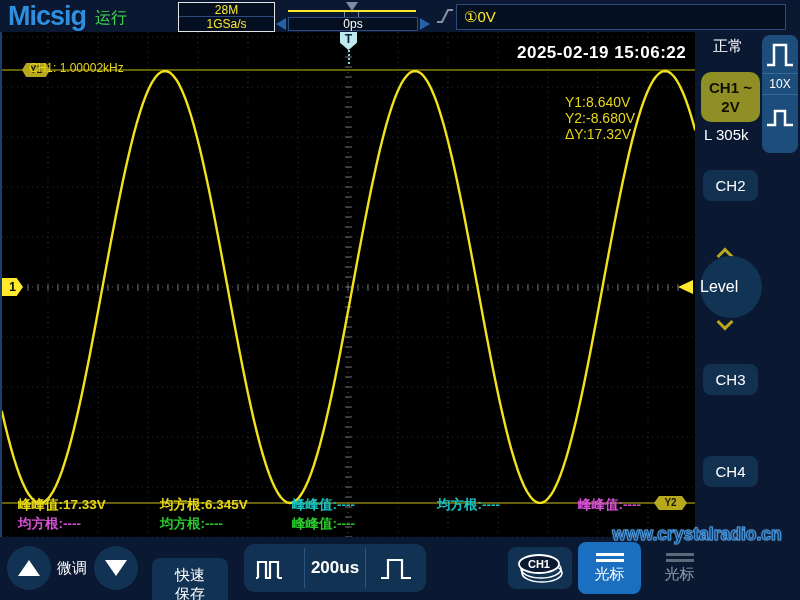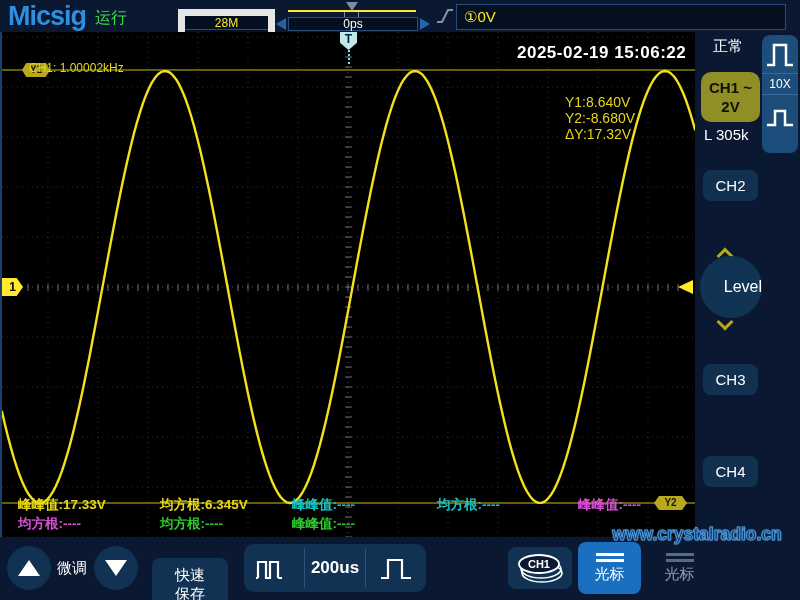--- a/index.html
+++ b/index.html
@@ -7,21 +7,21 @@
   .screen {
     position:relative; width:800px; height:600px; overflow:hidden;
     background:#0a1832; font-family:"Liberation Sans","DejaVu Sans",sans-serif;
     -webkit-user-select:none; user-select:none;
   }
   
   .topbar{position:absolute;left:0;top:0;width:800px;height:32px;background:#0a1832;}
   .logo{position:absolute;left:8px;top:1px;font-size:27px;font-weight:bold;
         color:#2f8fdf;letter-spacing:-1px;text-shadow:1px 1px 0 #04122a;}
   .run-status{position:absolute;left:95px;top:8px;font-size:16px;color:#3ddb4a;}
-  .acq-box{position:absolute;left:178px;top:9px;width:97px;height:30px;border:7px solid #e5e5e5;background:#050f22;}
+  .acq-box{position:absolute;left:178px;top:2px;width:97px;height:30px;border:1px solid #e5e5e5;background:#050f22;}
   .acq-box .cell{height:14px;line-height:14px;text-align:center;font-size:12px;color:#ffe92a;}
   .acq-box .cell:first-child{border-bottom:1px solid #2c4a7c;}
   .trig-line{position:absolute;left:288px;top:10px;width:128px;height:2px;background:#ffe92a;}
   .trig-pos-marker{position:absolute;left:346px;top:2px;width:0;height:0;
         border-left:6px solid transparent;border-right:6px solid transparent;border-top:9px solid #7d8ba6;}
   .trig-pos-bracket{position:absolute;left:344px;top:12px;width:15px;height:6px;border:1px dashed #7d8ba6;border-top:none;}
   .trig-pos-box{position:absolute;left:288px;top:17px;width:130px;height:14px;border:1px solid #2c4a7c;
         background:#04101f;color:#fff;font-size:12px;text-align:center;line-height:12px;}
   .arrow-left{position:absolute;left:276px;top:18px;width:0;height:0;
         border-top:6px solid transparent;border-bottom:6px solid transparent;border-right:10px solid #2563a8;}
@@ -61,21 +61,21 @@
         display:flex;flex-direction:column;align-items:center;}
   .probe-col .sep{width:100%;height:1px;background:#376a9c;}
   .probe-ratio{color:#fff;font-size:12px;line-height:20px;}
   .ch1-btn{position:absolute;left:6px;top:40px;width:59px;height:50px;background:#8f8f25;border-radius:10px;
         color:#101000;font-size:15px;font-weight:bold;text-align:center;padding-top:6px;line-height:19px;}
   .bw-label{position:absolute;left:9px;top:94px;color:#fff;font-size:15px;}
   .side-btn{position:absolute;left:8px;width:55px;height:31px;background:#12304f;border-radius:8px;
         color:#fff;font-size:15px;text-align:center;line-height:31px;}
   .ch2-btn{top:138px;} .ch3-btn{top:332px;} .ch4-btn{top:424px;}
   .level-btn{position:absolute;left:5px;top:224px;width:62px;height:62px;border-radius:50%;background:#123454;
-        color:#fff;font-size:16px;text-align:right;line-height:62px;}
+        color:#fff;font-size:16px;text-align:left;line-height:62px;}
   .chev{position:absolute;left:24px;width:12px;height:12px;border:3px solid #b8a81e;border-right:none;border-bottom:none;}
   .chev-up{top:218px;transform:rotate(45deg);}
   .chev-dn{top:284px;transform:rotate(225deg);}
   
   .bottombar{position:absolute;left:0;top:537px;width:800px;height:63px;background:#0a1832;}
   .circle-btn{position:absolute;top:9px;width:44px;height:44px;border-radius:50%;background:#113252;
         display:flex;align-items:center;justify-content:center;}
   .tri-up{width:0;height:0;border-left:11px solid transparent;border-right:11px solid transparent;border-bottom:16px solid #fff;}
   .tri-dn{width:0;height:0;border-left:11px solid transparent;border-right:11px solid transparent;border-top:16px solid #fff;}
   .fine-label{position:absolute;left:57px;top:22px;color:#fff;font-size:15px;}

